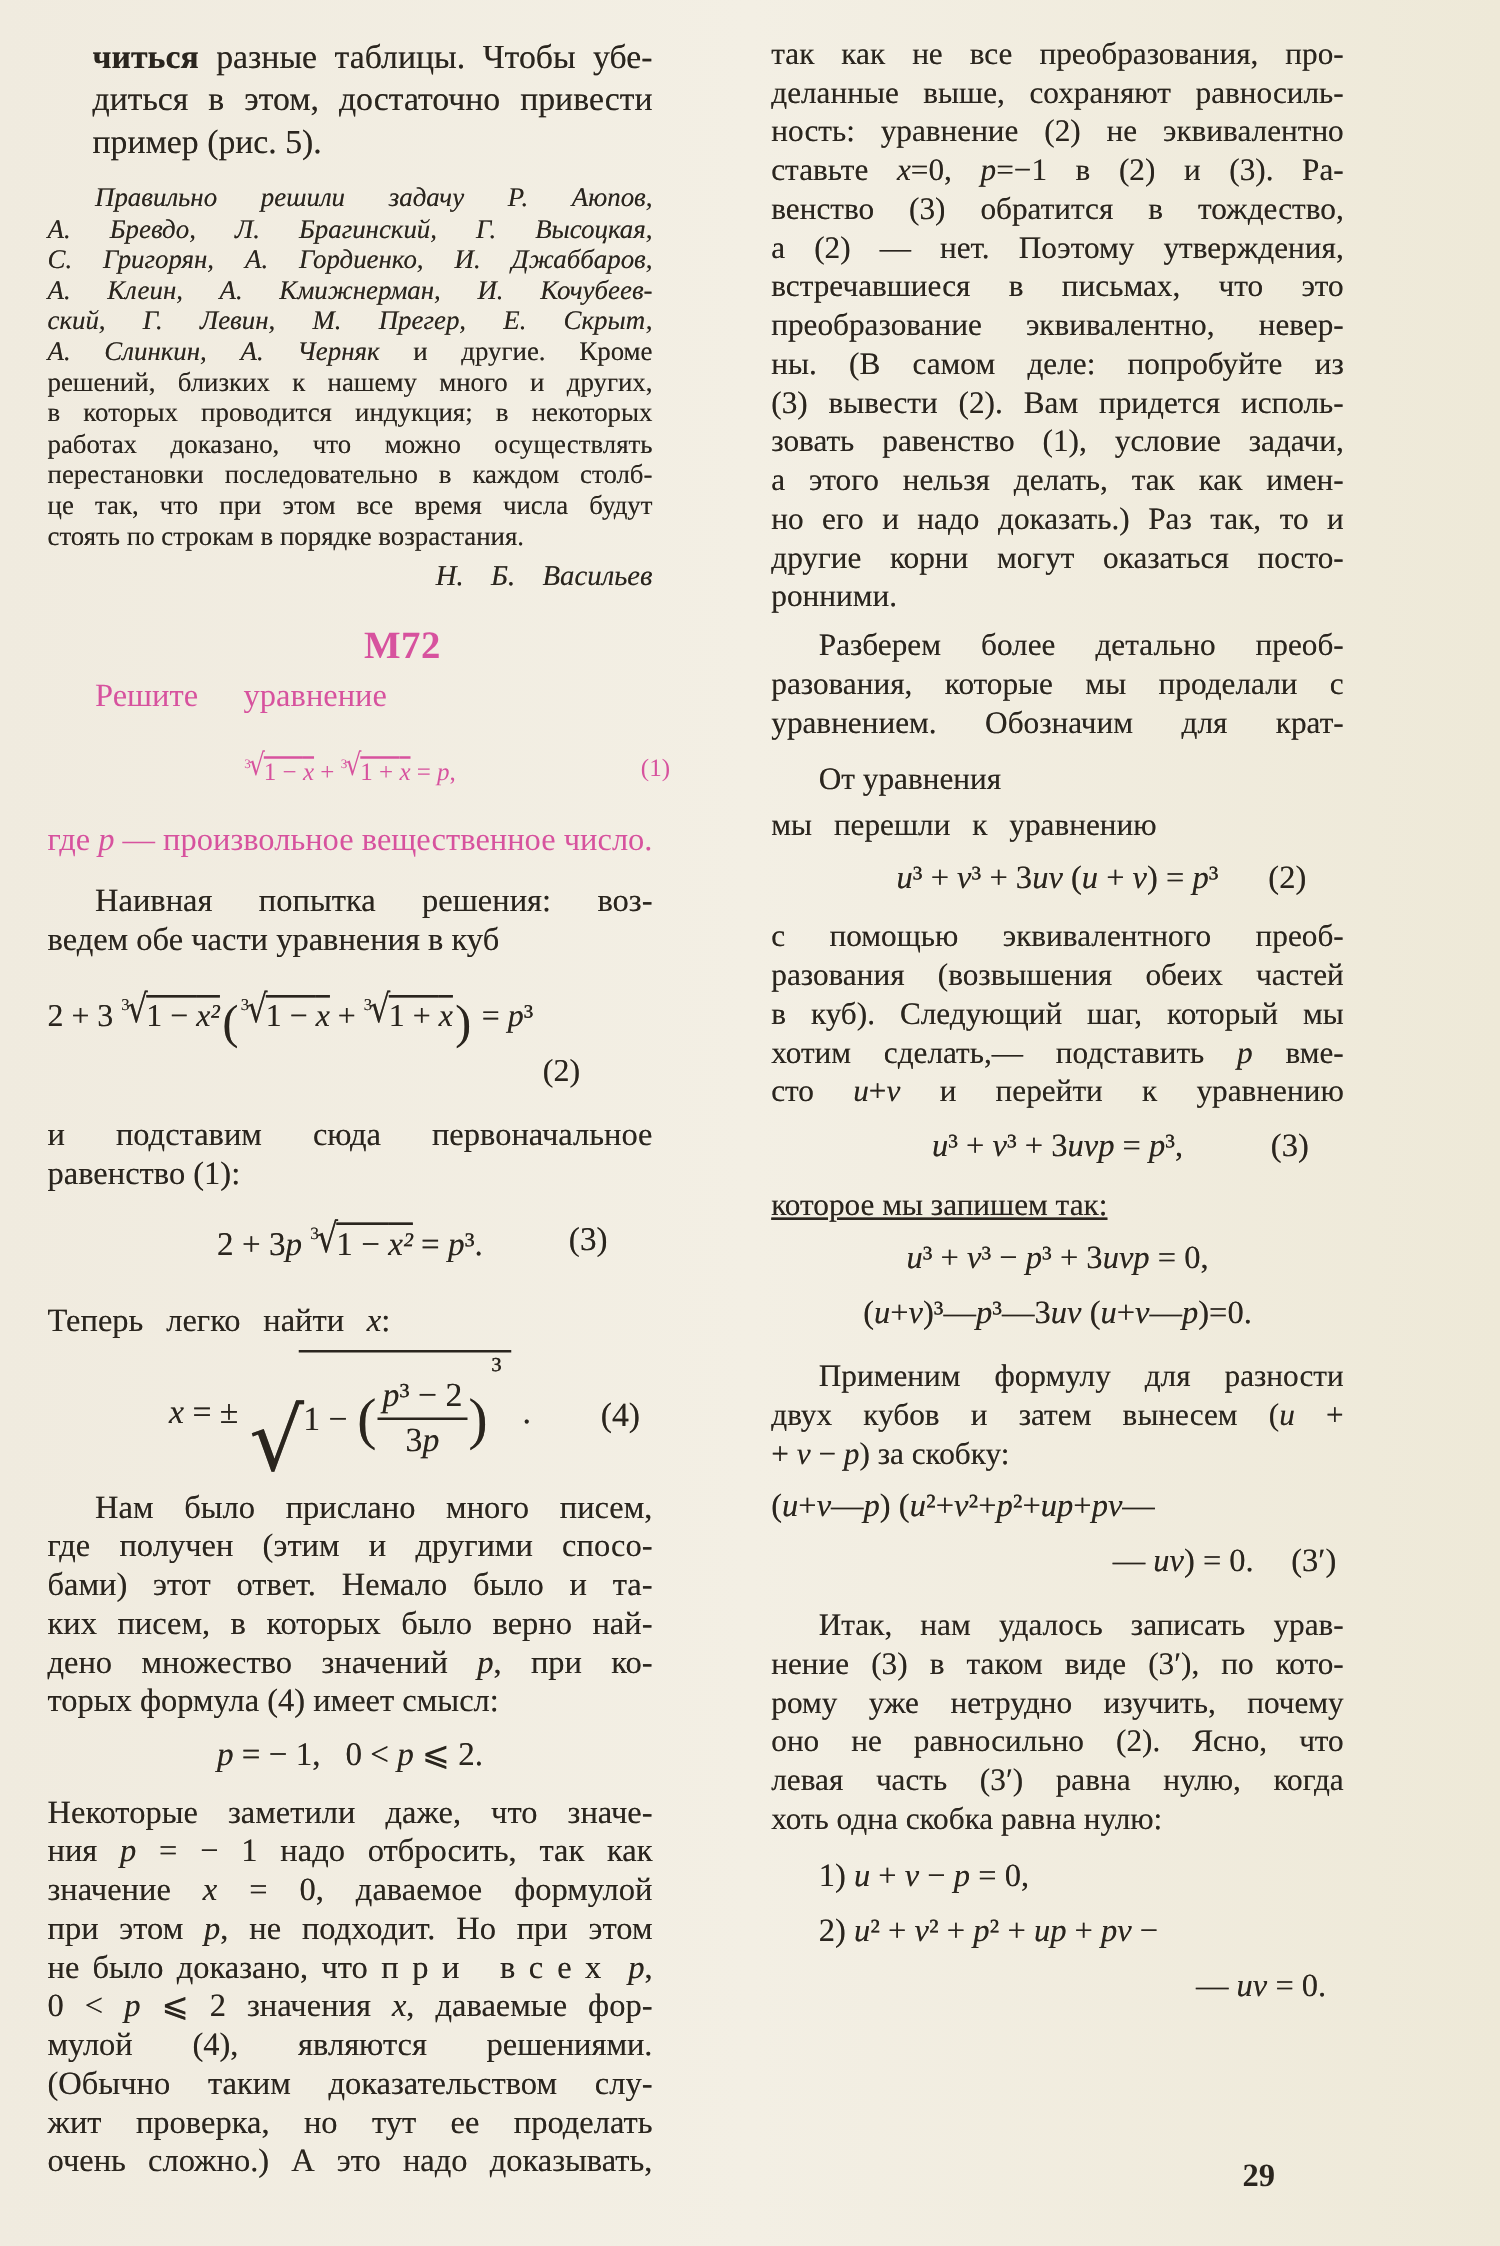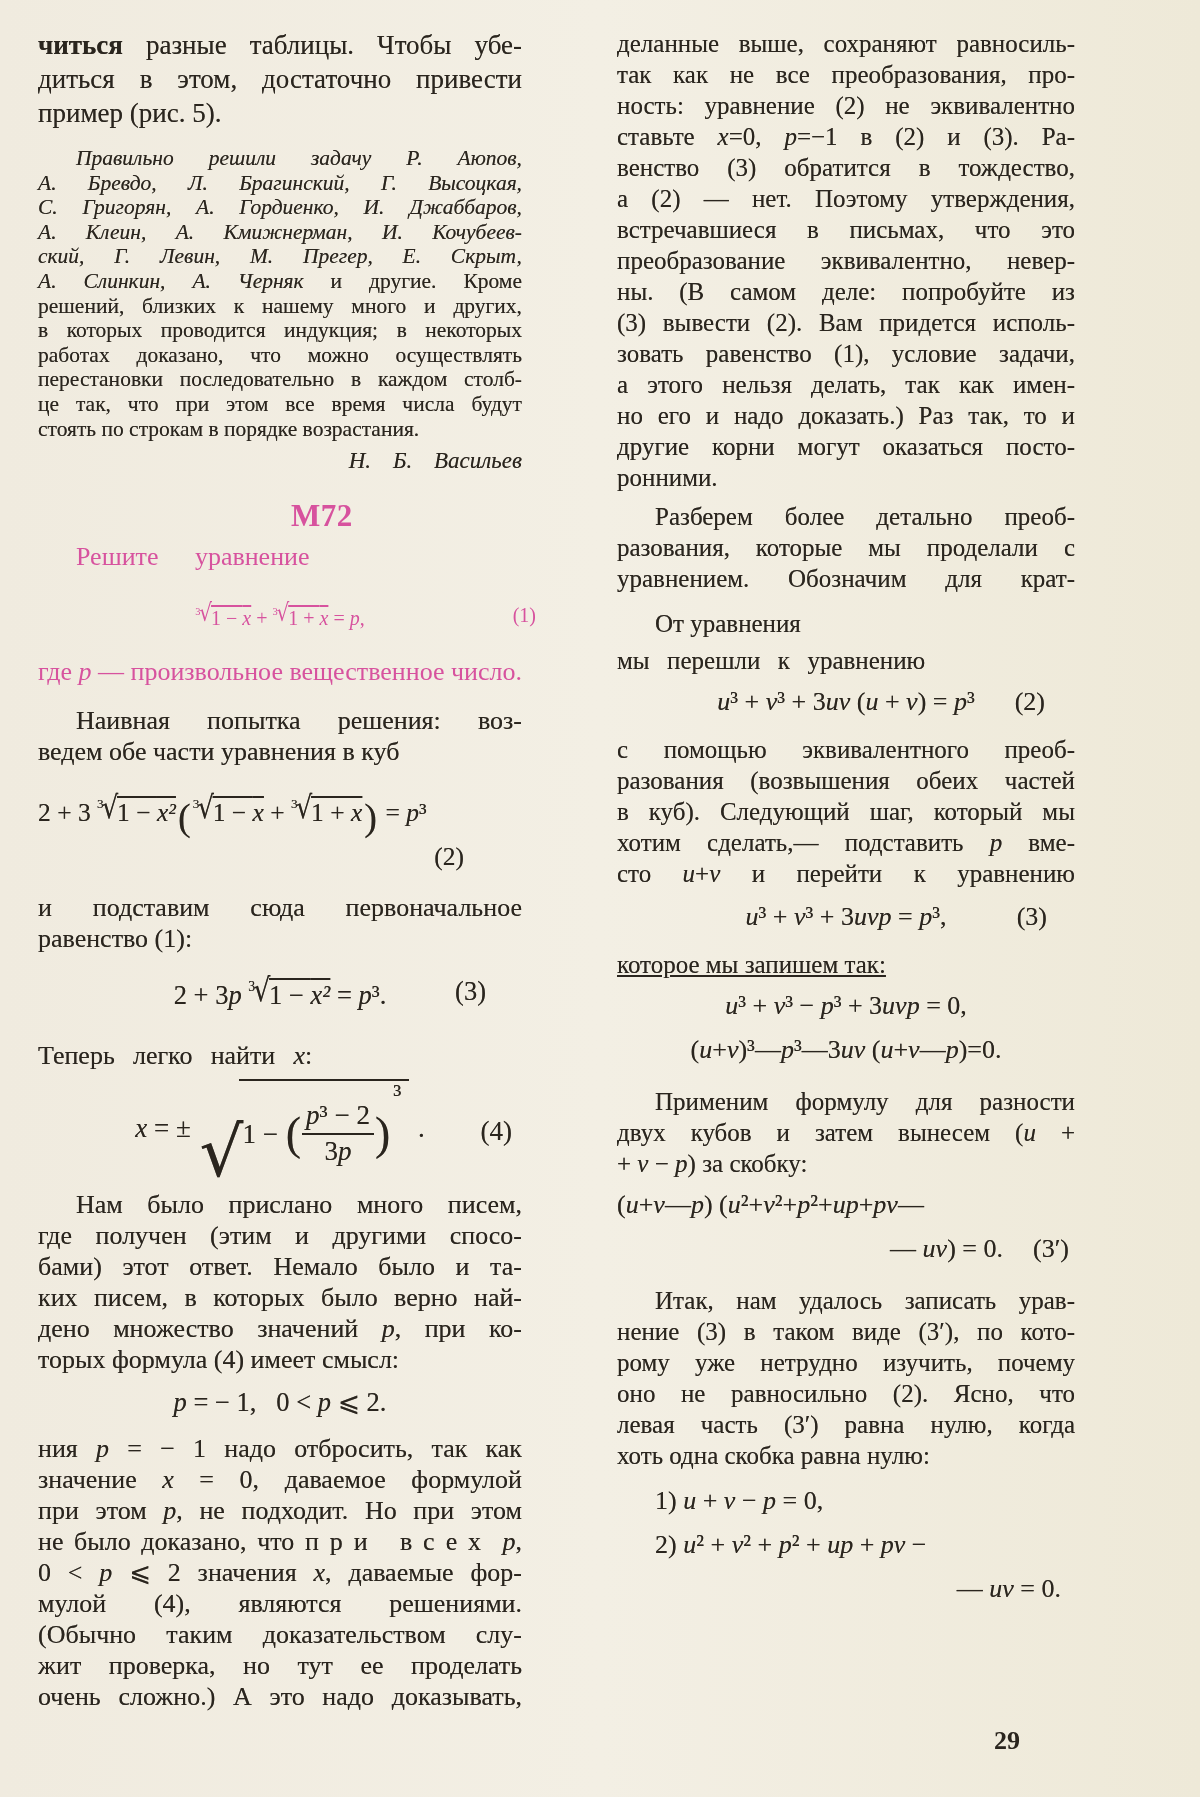--- a/index.html
+++ b/index.html
@@ -20,21 +20,21 @@
   .blk{margin:0;}
   .ln{position:relative;font-size:26px;line-height:31px;}
   #rightcol .blk.body .ln{font-size:25px;}
   .jl{text-align:justify;text-align-last:justify;word-spacing:-0.02em;}
   .ind{padding-left:38px;}
   .ctr{text-align:center;}
   .rgt{text-align:right;}
   .ws{word-spacing:0.45em;}
   .ws2{word-spacing:1.15em;}
   .tall{line-height:46px !important;}
-  .p1 .ln{font-size:27px;line-height:34px;}
+  .p1 .ln{font-size:27px;line-height:34px;margin-left:36px;}
   .small .ln{font-size:21.5px;line-height:24.6px;}
   .sig .ln{font-size:23px;line-height:28px;word-spacing:0.7em;}
   .pinkh .ln{font-size:31px;line-height:34px;color:var(--accent);font-weight:bold;letter-spacing:0.5px;padding-left:84px;text-shadow:none;}
   .blk.pink .ln{color:var(--accent);text-shadow:none;}
   .eq .ln{white-space:nowrap;}
   .eq1 .ln{line-height:64px;font-size:20px;}
   .eq2 .ln{line-height:30px;font-size:25.5px;}
   .eq2 .ln:first-child{line-height:58px;}
   .eq3 .ln{line-height:54px;font-size:26.5px;}
   .eq4 .ln{line-height:98px;font-size:27px;}
@@ -131,35 +131,36 @@
       <div class="ln jl">где получен (этим и другими спосо-</div>
       <div class="ln jl">бами) этот ответ. Немало было и та-</div>
       <div class="ln jl">ких писем, в которых было верно най-</div>
       <div class="ln jl">дено множество значений <span class="rs-m">p</span>, при ко-</div>
       <div class="ln">торых формула (4) имеет смысл:</div>
     </div>
     <div class="blk eq eqp" style="margin-top: 6px;">
       <div class="ln ctr"><span class="rs-m">p</span> = − 1,  0 &lt; <span class="rs-m">p</span> ⩽ 2.</div>
     </div>
     <div class="blk body" style="margin-top: 10px;">
+      <div class="ln jl">Некоторые заметили даже, что значе-</div>
       <div class="ln jl">ния <span class="rs-m">p</span> = − 1 надо отбросить, так как</div>
       <div class="ln jl">значение <span class="rs-m">x</span> = 0, даваемое формулой</div>
       <div class="ln jl">при этом <span class="rs-m">p</span>, не подходит. Но при этом</div>
       <div class="ln jl">не было доказано, что <span class="rs-sp">при всех</span> <span class="rs-m">p</span>,</div>
       <div class="ln jl">0 &lt; <span class="rs-m">p</span> ⩽ 2 значения <span class="rs-m">x</span>, даваемые фор-</div>
       <div class="ln jl">мулой (4), являются решениями.</div>
       <div class="ln jl">(Обычно таким доказательством слу-</div>
       <div class="ln jl">жит проверка, но тут ее проделать</div>
       <div class="ln jl">очень сложно.) А это надо доказывать,</div>
     </div>
   </div>
 <div id="rightcol" class="col">
     <div class="blk body">
+      <div class="ln jl">так как не все преобразования, про-</div>
       <div class="ln jl">деланные выше, сохраняют равносиль-</div>
-      <div class="ln jl">так как не все преобразования, про-</div>
       <div class="ln jl">ность: уравнение (2) не эквивалентно</div>
       <div class="ln jl">ставьте <span class="rs-m">x</span>=0, <span class="rs-m">p</span>=−1 в (2) и (3). Ра-</div>
       <div class="ln jl">венство (3) обратится в тождество,</div>
       <div class="ln jl">а (2) — нет. Поэтому утверждения,</div>
       <div class="ln jl">встречавшиеся в письмах, что это</div>
       <div class="ln jl">преобразование эквивалентно, невер-</div>
       <div class="ln jl">ны. (В самом деле: попробуйте из</div>
       <div class="ln jl">(3) вывести (2). Вам придется исполь-</div>
       <div class="ln jl">зовать равенство (1), условие задачи,</div>
       <div class="ln jl">а этого нельзя делать, так как имен-</div>

